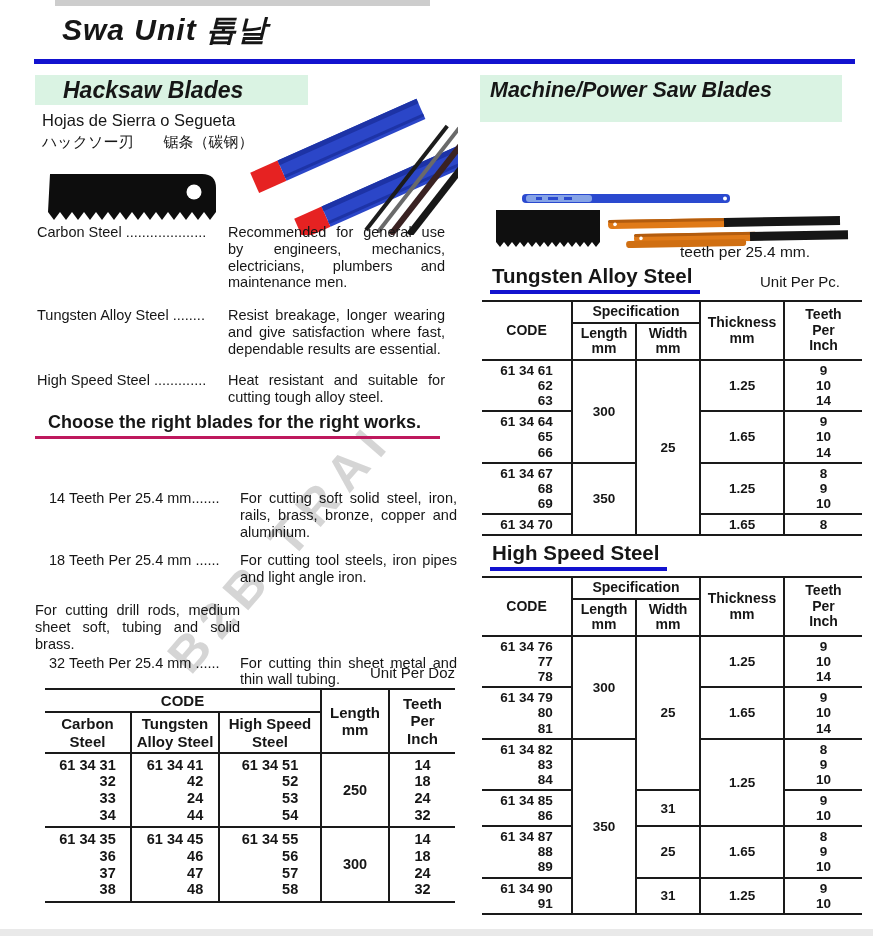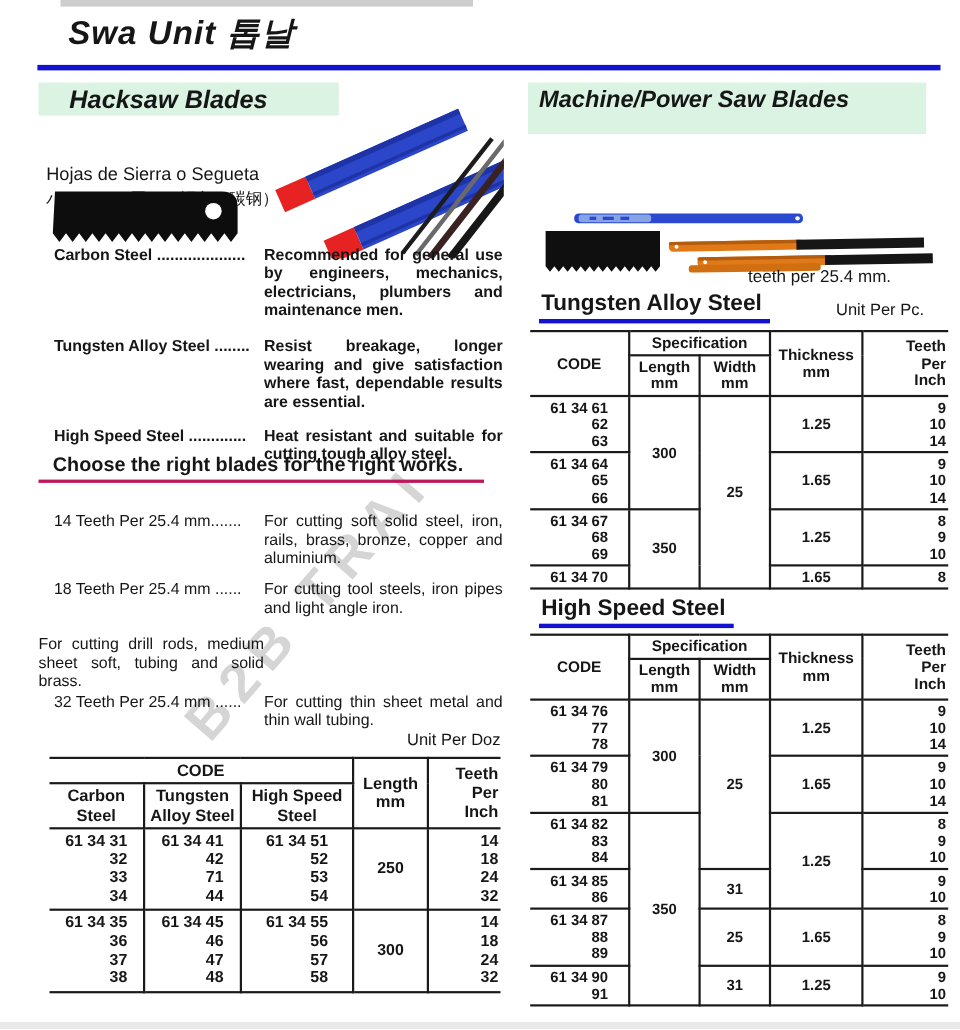--- a/index.html
+++ b/index.html
@@ -20,46 +20,46 @@
     font-size:50px;font-weight:bold;color:#a9a9a9;opacity:.48;letter-spacing:10px;white-space:nowrap;
   }
   
   .green-bar{background:#daf3e3;font-weight:bold;font-style:italic;white-space:nowrap;}
   .hacksaw-bar{left:35px;top:75px;width:245px;height:30px;font-size:23px;line-height:30px;padding-left:28px;}
   .machine-bar{left:480px;top:75px;width:352px;height:47px;font-size:21.5px;line-height:30px;padding-left:10px;}
   
   .subs{line-height:1.32;}
   .hacksaw-subs{left:42px;top:110px;}
   .machine-subs{left:487px;top:109px;}
-  .sub-es{font-size:16.5px;margin-top:39px;}
+  .sub-es{font-size:16.5px;}
   .sub-cjk{font-size:15px;}
   .sub-ru{font-size:16px;}
   
   .def-block{width:422px;}
-  .materials{left:35px;top:224px;font-weight:bold;}
+  .materials{left:23px;top:224px;}
   .choose-list{left:35px;top:466px;}
   .def-row{display:grid;grid-template-columns:205px 217px;}
   .def-term{padding-left:14px;font-size:14.5px;}
   .def-desc{font-size:14.5px;text-align:justify;line-height:1.16;}
-  .mb16{margin-bottom:16px;} .mb14{margin-bottom:14px;} .mb12{margin-bottom:12px;} .mb2{margin-bottom:2px;}
+  .mb16{margin-bottom:16px;} .mb14{margin-bottom:14px;} .mb12{margin-bottom:12px;margin-top:24px;} .mb2{margin-bottom:2px;}
   
   .choose-head{left:35px;top:412px;width:392px;font-size:18px;font-weight:bold;
     border-bottom:3px solid #be185d;padding:0 0 3px 13px;white-space:nowrap;}
   .sub-head{font-size:20.5px;font-weight:bold;border-bottom:4px solid #1212cf;padding:0 8px 2px 2px;white-space:nowrap;}
   .tungsten-head{left:490px;top:264px;}
   .hss-head{left:490px;top:541px;}
   .unit-note{font-size:15px;}
   .unit-doz{left:35px;top:664px;width:420px;text-align:right;}
   .unit-pc{left:760px;top:273px;}
   .caption{left:680px;top:243px;font-size:15.5px;white-space:nowrap;}
   
   table.ctable{border-collapse:collapse;table-layout:fixed;}
   .ctable th,.ctable td{border:2px solid #1a1a1a;text-align:center;vertical-align:middle;
     padding:2px 2px;white-space:pre-line;}
-  .ctable .no-l{border-left:none;} .ctable .no-r{border-right:none;text-align:right;}
+  .ctable .no-l{border-left:none;} .ctable .no-r{border-right:none;}
   .left-table{left:45px;top:688px;width:410px;font-size:14.5px;line-height:1.15;}
   .left-table th{font-size:15px;}
   .left-table td{font-weight:bold;padding:3px 2px;}
   .right-table{left:482px;width:380px;font-size:13.5px;line-height:1.12;}
   .right-table th{font-size:14px;}
   .right-table td{font-weight:bold;}
   .t-table{top:300px;} .h-table{top:576px;}
   .code-block{display:inline-block;text-align:right;white-space:pre-line;}
 </style>
 </head>
@@ -170,21 +170,21 @@
       <th>High Speed
 Steel</th>
     </tr>
     <tr>
       <td class="no-l"><span class="code-block">61 34 31
 32
 33
 34</span></td>
       <td><span class="code-block">61 34 41
 42
-71
+24
 44</span></td>
       <td><span class="code-block">61 34 51
 52
 53
 54</span></td>
       <td>250</td>
       <td class="no-r">14
 18
 24
 32</td>

